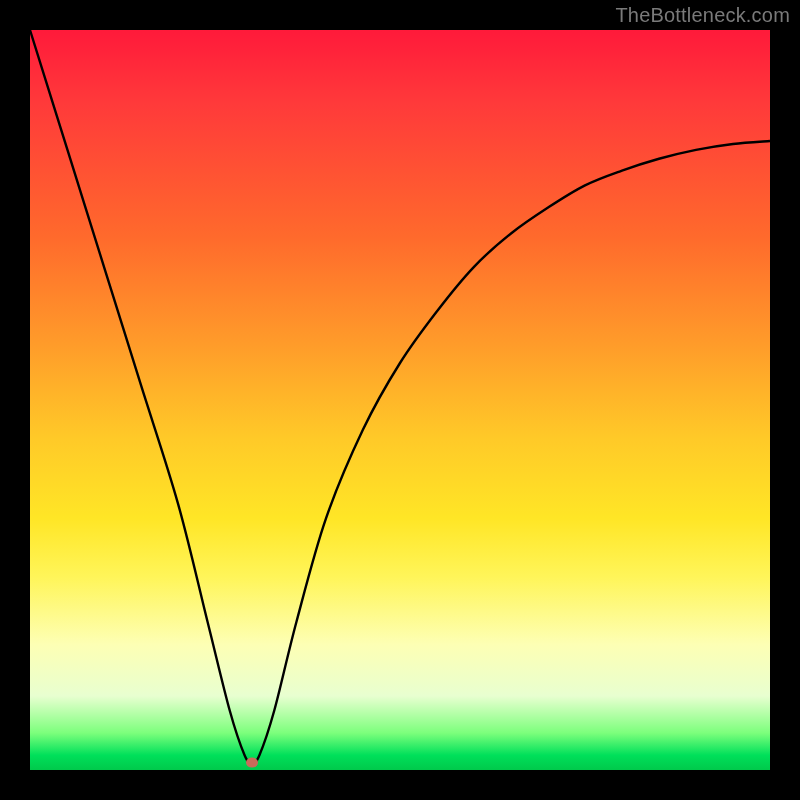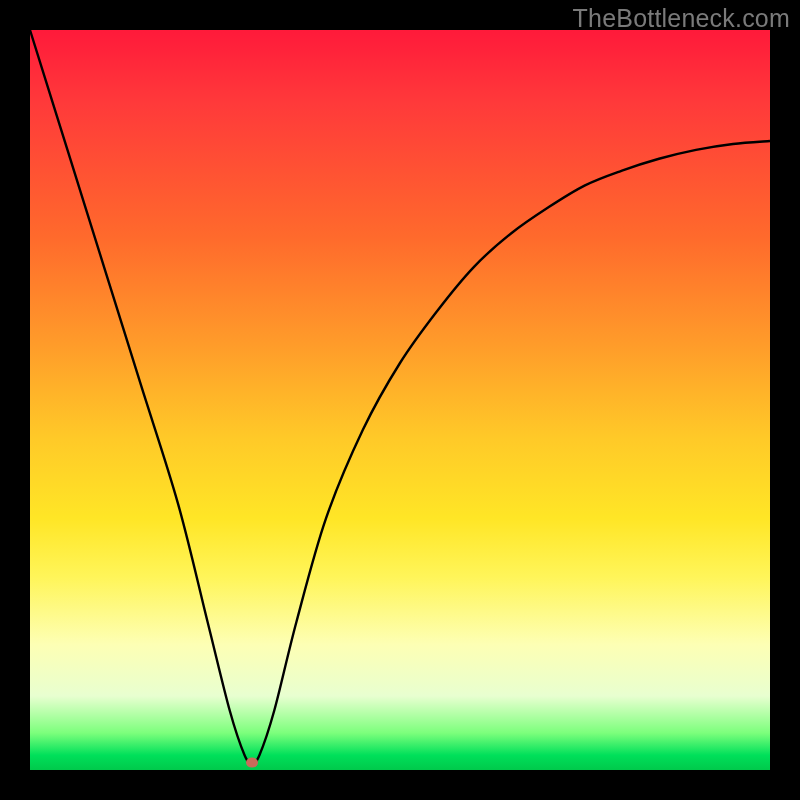--- a/index.html
+++ b/index.html
@@ -15,21 +15,21 @@
     position: relative;
     width: 800px;
     height: 800px;
     background: #000;
   }
   .watermark {
     position: absolute;
     top: 4px;
     right: 10px;
     color: #7a7a7a;
-    font-size: 25px;
+    font-size: 20px;
     font-weight: 400;
     letter-spacing: 0.2px;
     z-index: 5;
   }
   .plot {
     position: absolute;
     left: 30px;
     top: 30px;
     width: 740px;
     height: 740px;

